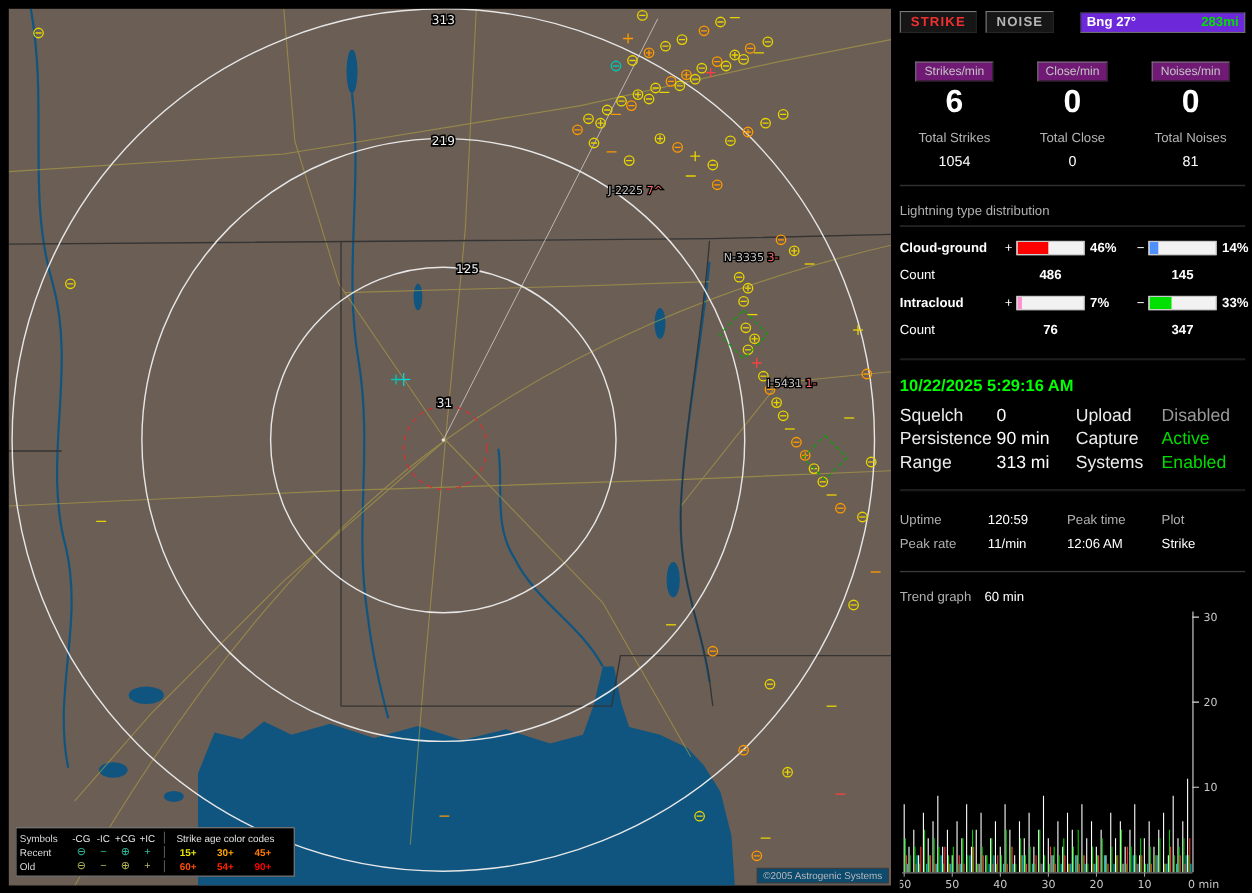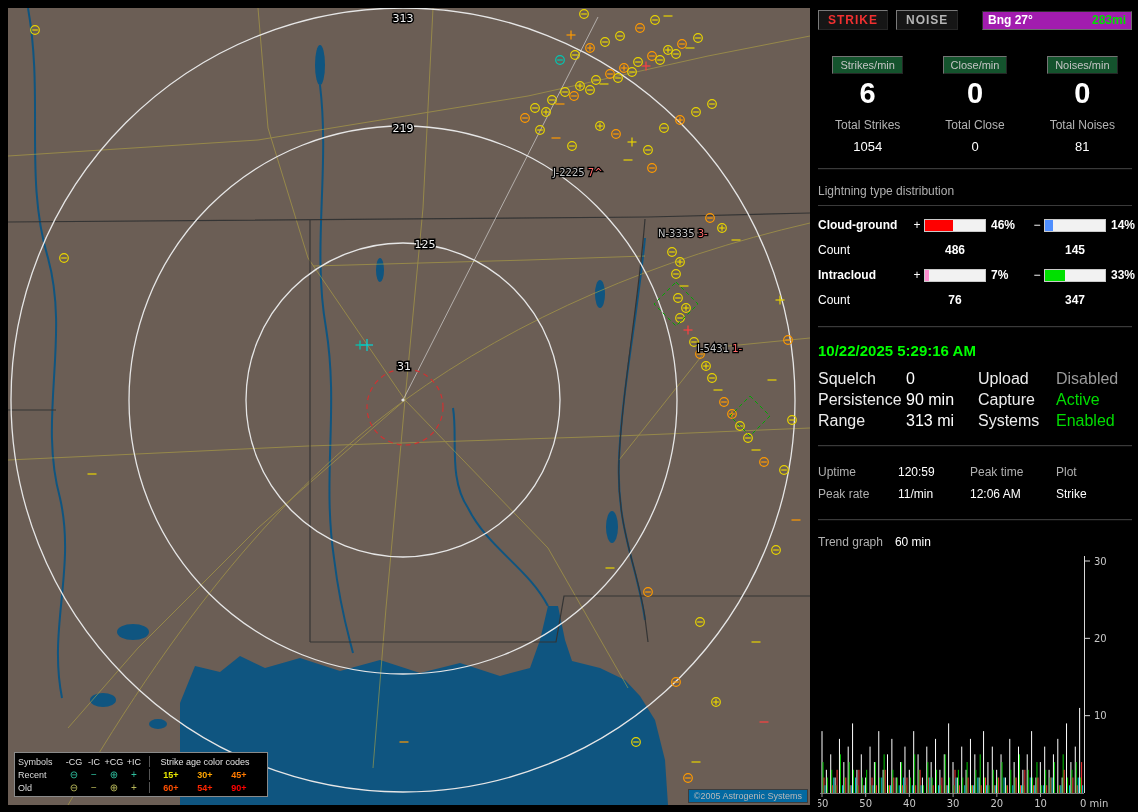--- a/index.html
+++ b/index.html
@@ -11,36 +11,36 @@
   .map-legend{position:absolute;left:6px;bottom:8px;width:246px;background:#000;
               border:1px solid #8a8a8a;font-size:9px;color:#cfcfcf;padding:2px 3px;}
   .lg-row{display:grid;grid-template-columns:46px repeat(4,20px) 10px repeat(3,34px);
           align-items:center;height:13px;}
   .lg-name{color:#dcdcdc;}
   .lg-h{text-align:center;color:#e2e2e2;}
   .lg-sym{text-align:center;font-size:10px;line-height:10px;}
   .lg-sep{border-left:1px solid #555;height:11px;justify-self:center;width:0;}
   .lg-age{text-align:center;font-weight:bold;}
   .lg-age-title{grid-column:7/10;color:#e2e2e2;text-align:center;}
-  .copyright{position:absolute;right:2px;bottom:2px;background:#0369a1;color:#b9b9b9;
+  .copyright{position:absolute;right:2px;bottom:2px;background:#0c4a6e;color:#b9b9b9;
              font-size:9px;padding:1px 5px;border:1px solid #3d3d3d;}
   
   .side-panel{position:absolute;left:818px;top:10px;width:314px;color:#c8c8c8;font-size:12px;}
   .top-row{display:flex;align-items:center;gap:8px;height:20px;}
   .btn{height:20px;padding:0 9px;background:#161616;border:1px solid;
        border-color:#7a7a7a #262626 #262626 #7a7a7a;font-weight:bold;font-size:12px;
        letter-spacing:1px;font-family:inherit;cursor:pointer;}
   .btn.strike{color:#f03030;}
   .btn.noise{color:#b5b5b5;}
-  .bng-box{margin-left:auto;width:138px;height:17px;background:#a21caf;border:1px solid;
+  .bng-box{margin-left:auto;width:138px;height:17px;background:#6d28d9;border:1px solid;
            border-color:#2e2e2e #6e6e6e #6e6e6e #2e2e2e;display:flex;align-items:center;
            padding:0 5px;font-weight:bold;font-size:12px;color:#fff;}
   .bng-box .rng{margin-left:auto;color:#00e000;}
   .rates{display:grid;grid-template-columns:1fr 1fr 1fr;text-align:center;margin-top:26px;column-gap:8px;}
-  .rate-label-box{display:inline-block;background:#14532d;border:1px solid;
+  .rate-label-box{display:inline-block;background:#701a75;border:1px solid;
        border-color:#747474 #262626 #262626 #747474;color:#c4c4c4;font-size:11px;
        padding:2px 7px;cursor:pointer;}
   .rate-value{font-size:29px;font-weight:bold;color:#fff;margin-top:2px;height:34px;line-height:34px;}
   .total-label{color:#b4b4b4;font-size:12px;margin-top:8px;height:15px;}
   .total-value{color:#fff;font-size:13px;margin-top:6px;height:15px;}
   .groove{border-top:1px solid #3a3a3a;border-bottom:1px solid #0c0c0c;margin:14px 0;height:0;}
   .dist-title{color:#b0b0b0;font-size:12px;height:15px;}
   .title-line{border-top:1px solid #3a3a3a;margin:6px 0;}
   .dist-row{display:grid;grid-template-columns:92px 14px 62px 44px 14px 62px 40px;
             align-items:center;height:26px;}

